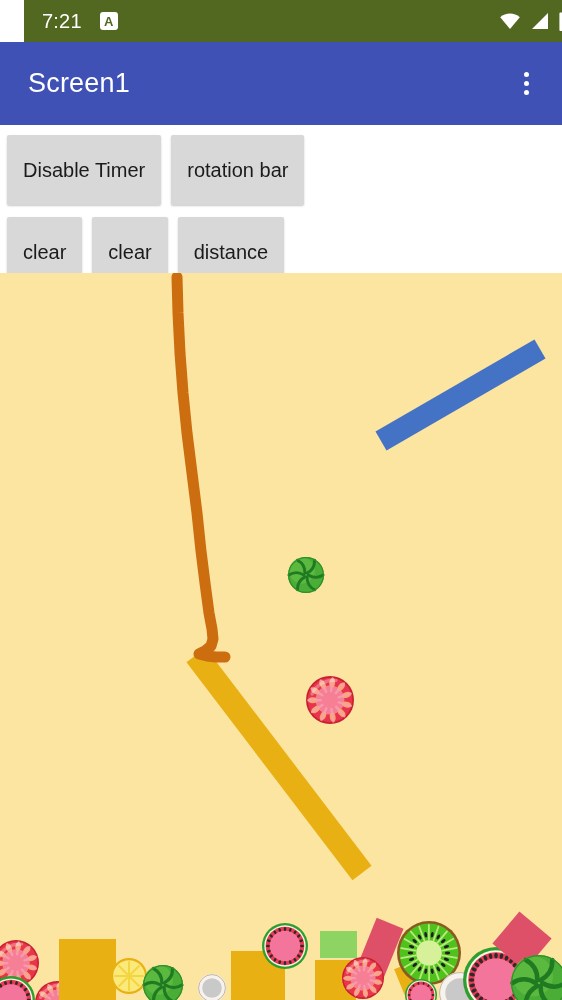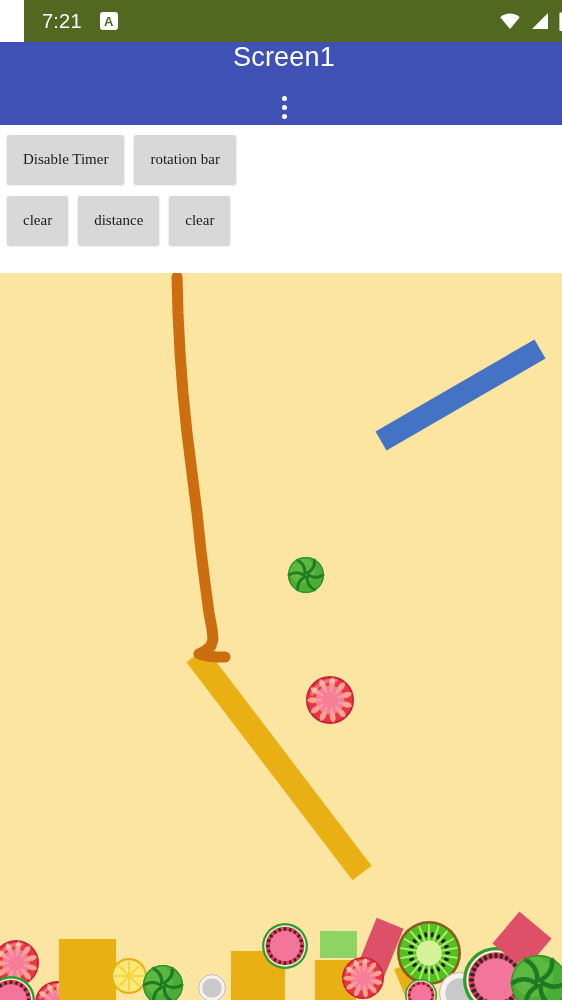--- a/index.html
+++ b/index.html
@@ -68,21 +68,20 @@
   
   .app-bar {
     position: absolute;
     left: 0; top: 42px;
     width: 562px; height: 83px;
     background: #3f51b5;
     display: flex;
     align-items: center;
     box-sizing: border-box;
     padding: 0 22px 0 28px;
-    flex-direction: column;
   }
   .app-title {
     color: #ffffff;
     font-size: 27px;
     font-weight: 500;
     letter-spacing: 0.2px;
   }
   .app-bar-spacer { flex: 1; }
   .overflow-menu {
     width: 28px; height: 36px;
@@ -113,25 +112,25 @@
     display: flex;
     align-items: flex-start;
     padding-left: 7px;
   }
   .btn-row.row2 { margin-top: 12px; }
   .mbtn {
     background: #d8d8d8;
     border: none;
     border-radius: 2px;
     color: #1b1b1b;
-    font-family: Liberation Serif, serif;
-    font-size: 15px;
+    font-family: Liberation Sans, sans-serif;
+    font-size: 20px;
     font-weight: 400;
     padding: 0 16px;
-    height: 49px;
+    height: 70px;
     min-width: 60px;
     margin-right: 10px;
     cursor: pointer;
     box-shadow: 0 1px 2px rgba(0,0,0,0.22);
     white-space: nowrap;
   }
 
   
   .canvas {
     position: absolute;
@@ -177,22 +176,22 @@
     </span>
   </div>
 
   <div class="button-panel">
     <div class="btn-row row1">
       <button class="mbtn">Disable Timer</button>
       <button class="mbtn">rotation bar</button>
     </div>
     <div class="btn-row row2">
       <button class="mbtn">clear</button>
+      <button class="mbtn">clear</button>
       <button class="mbtn">distance</button>
-      <button class="mbtn">clear</button>
     </div>
   </div>
 
   <div class="canvas">
     <svg id="scene" width="562" height="727" viewBox="0 0 562 727">
         <g transform="translate(381,168) rotate(-30.05437608287438)">
           <rect x="0" y="-11" width="183.698121928342" height="22" fill="#4472c4"></rect>
         </g>
         <g transform="translate(196,382) rotate(52.71189241265888)">
           <rect x="0" y="-12" width="274.00729917285054" height="24" fill="#e8b012"></rect>

